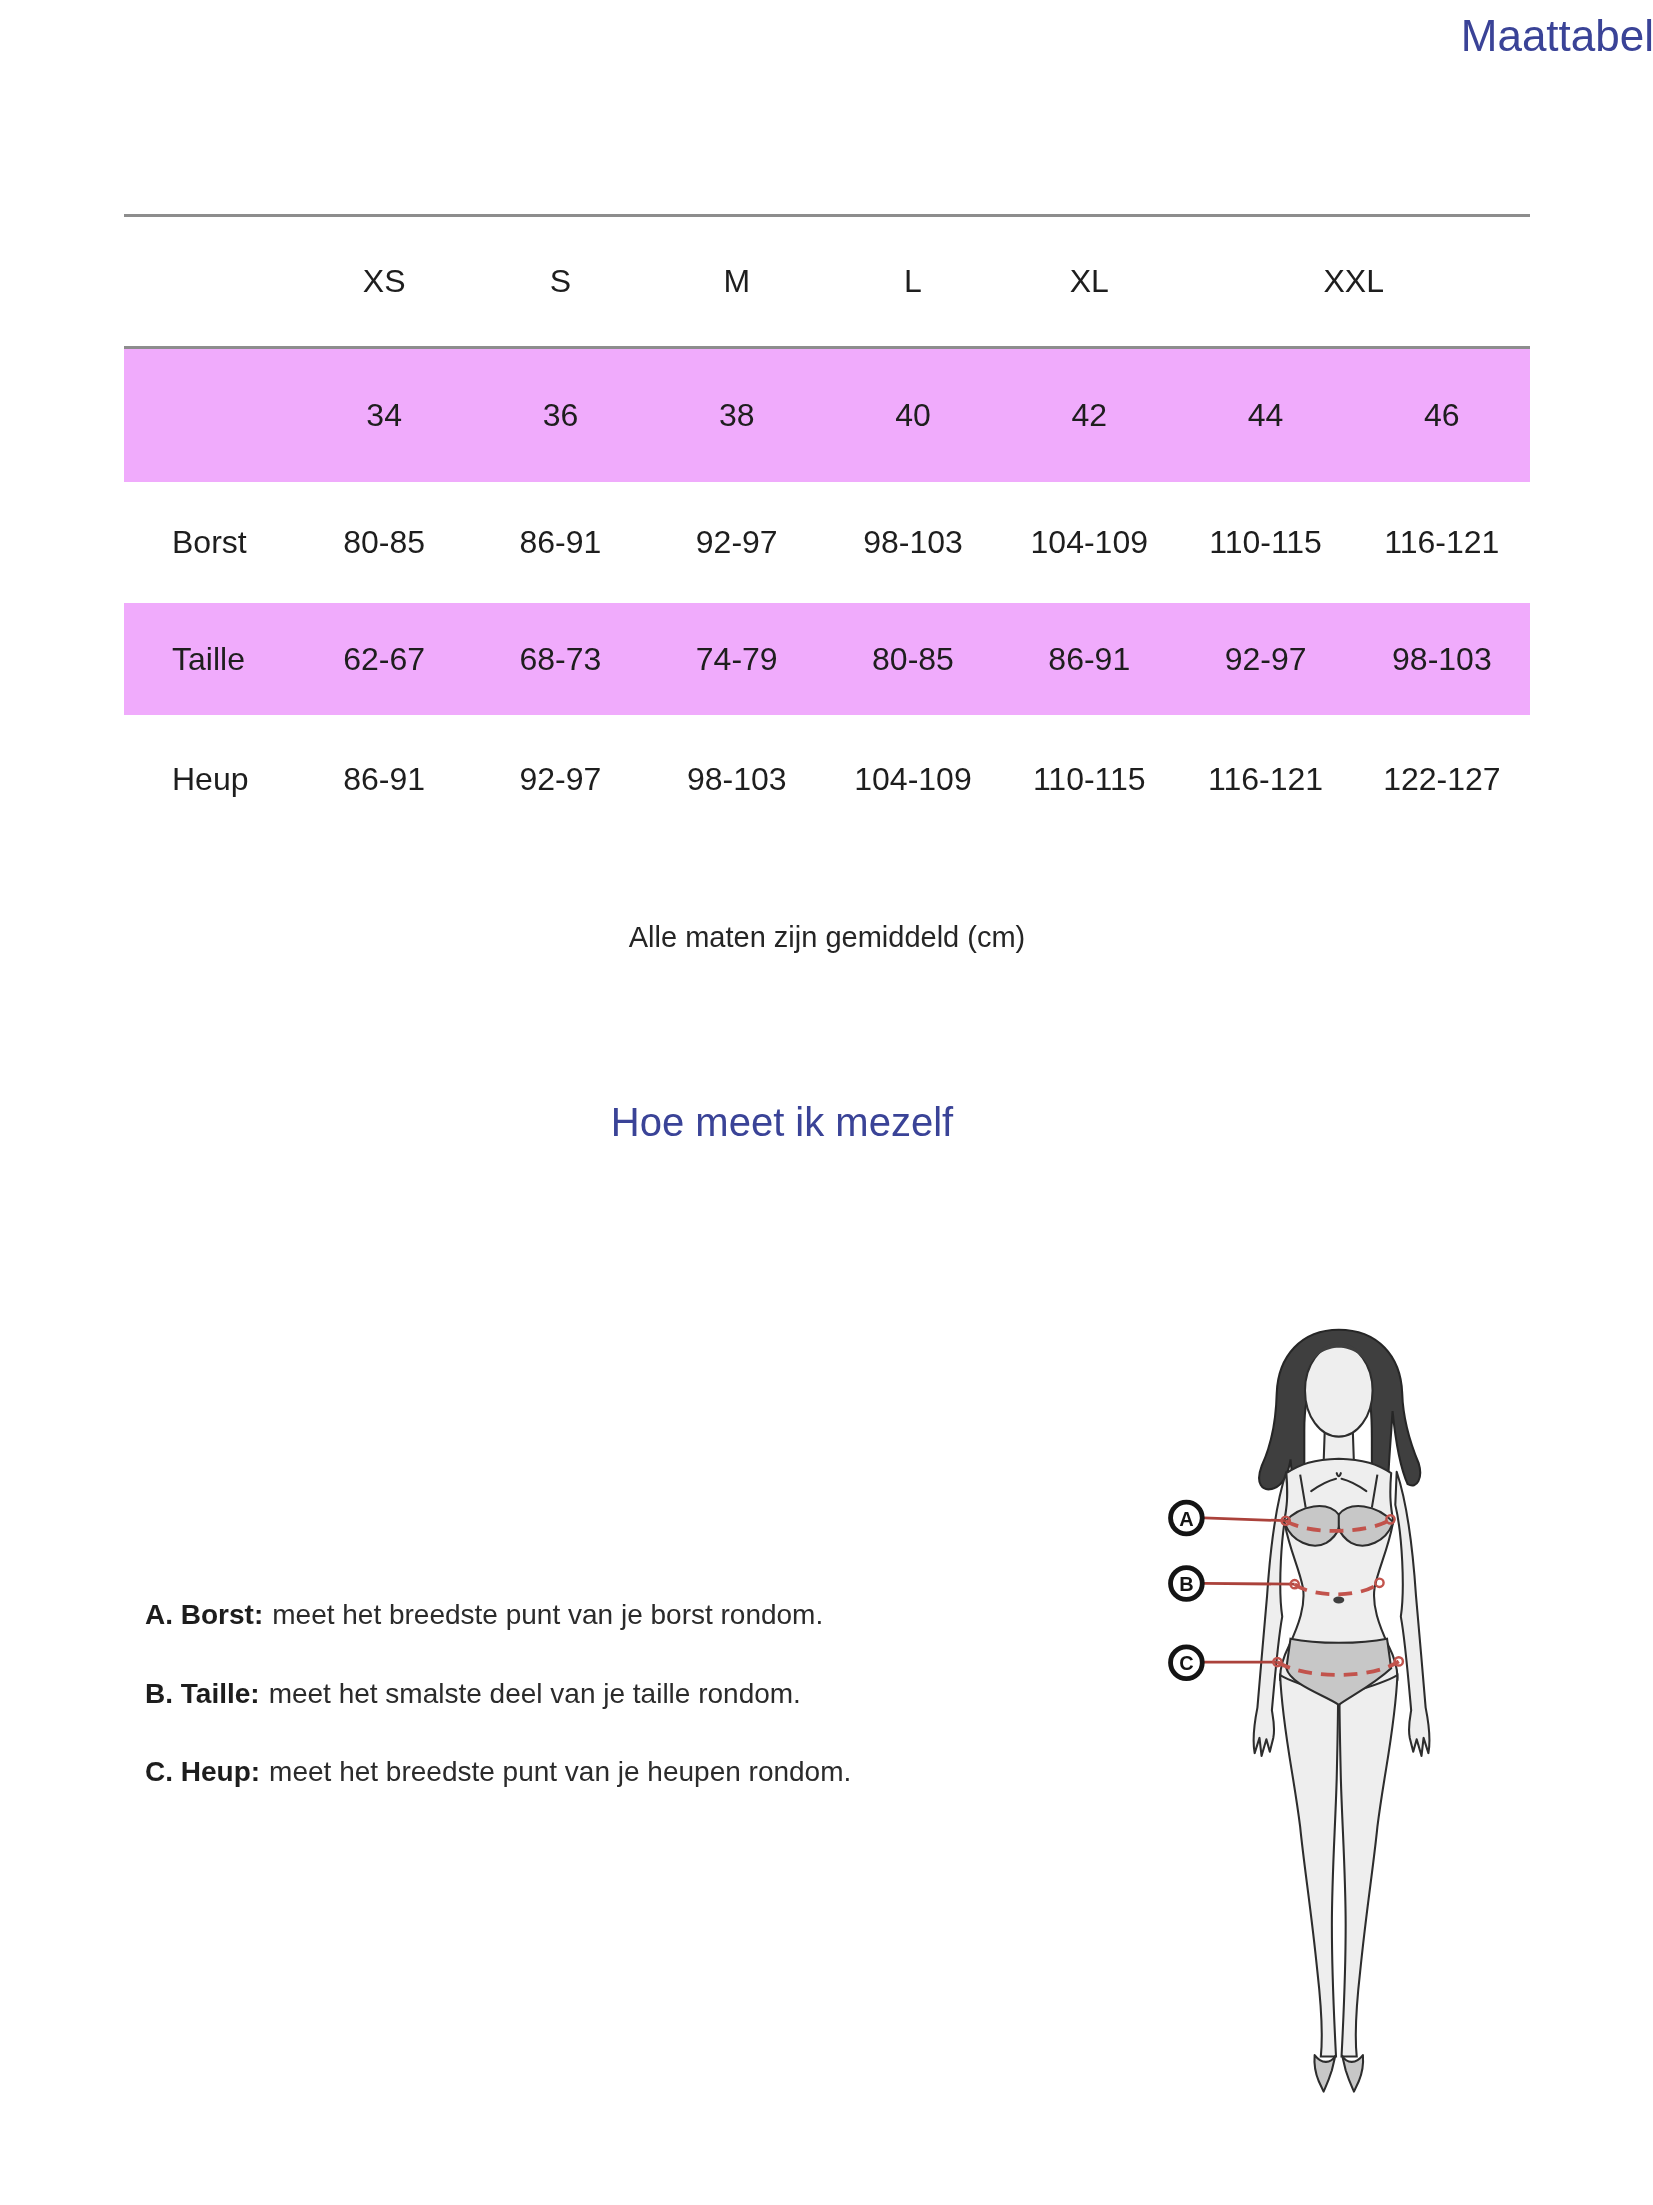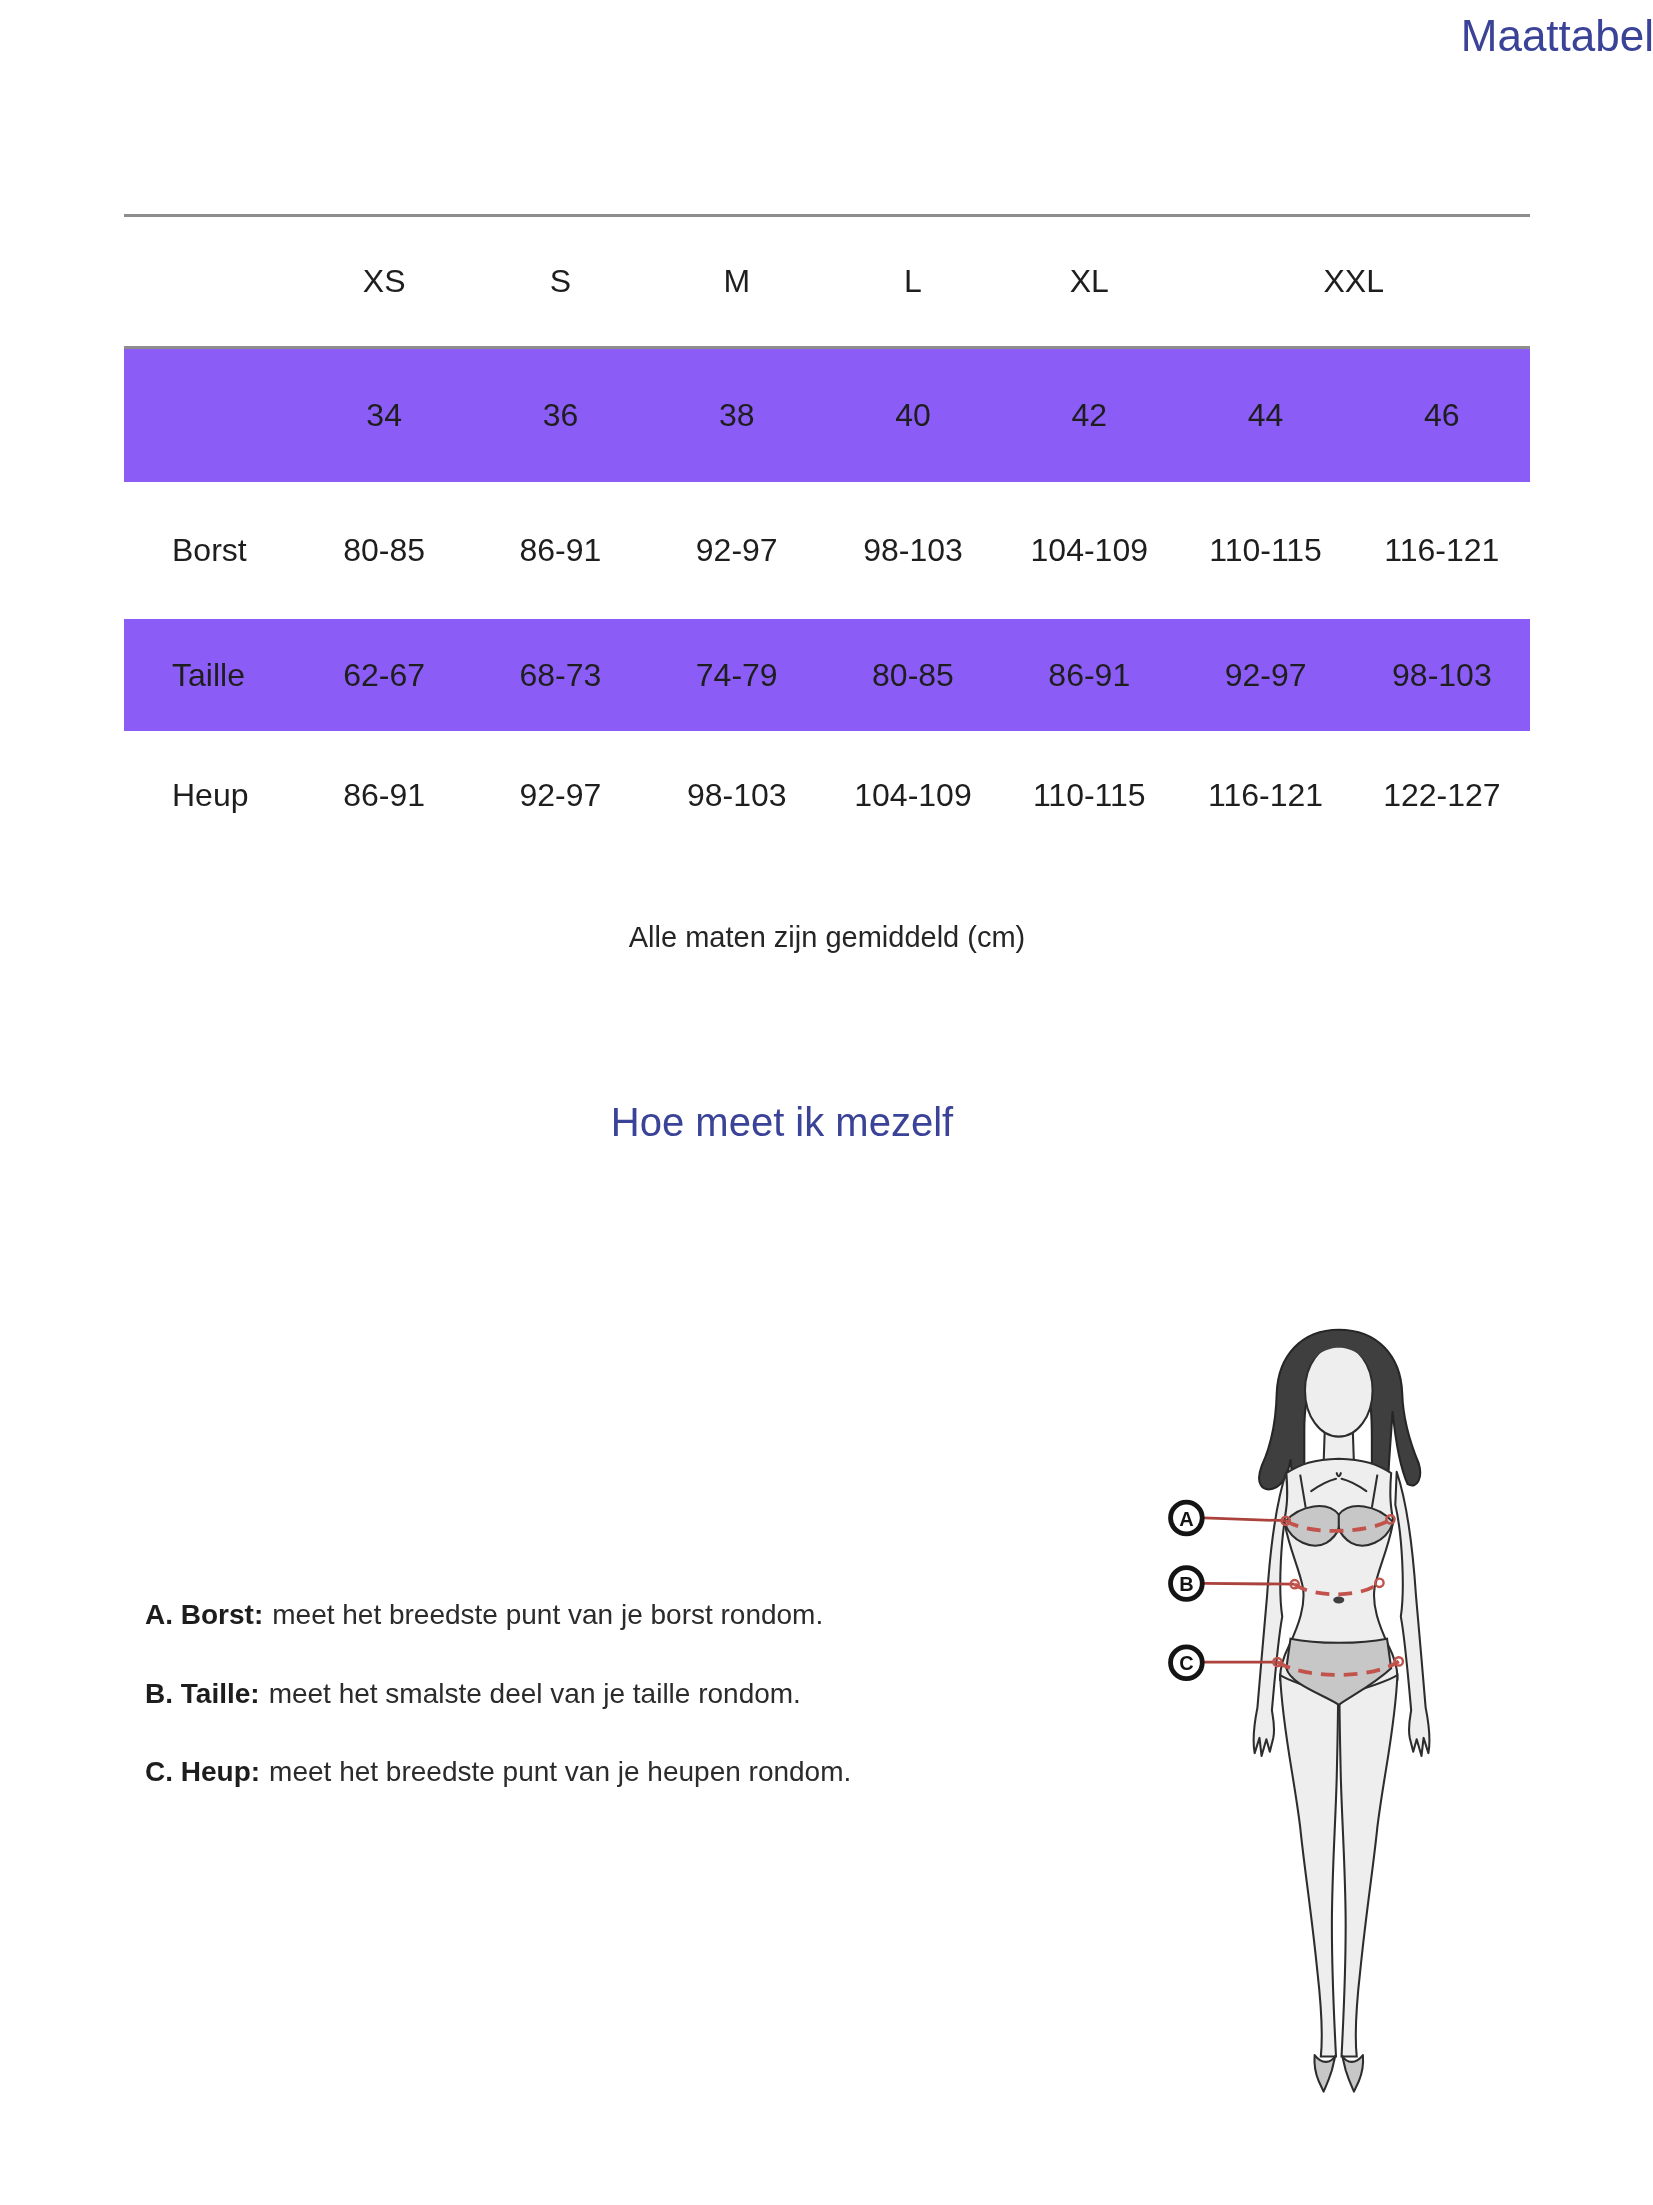--- a/index.html
+++ b/index.html
@@ -20,24 +20,24 @@
     font-size:29px;line-height:1.2;color:#252525;
   }
   .size-table{
     position:absolute;left:124px;top:214px;width:1406px;
   }
   .trow{
     display:grid;grid-template-columns:172px repeat(7,1fr);align-items:center;
   }
   .t-header{height:129px;border-top:3.4px solid #8d8d8d;border-bottom:3.4px solid #8d8d8d;}
   .t-num{height:133px;}
-  .t-borst{height:137px;}
+  .t-borst{height:121px;}
   .t-taille{height:112px;}
   .t-heup{height:129px;}
-  .t-gray{background:#8b5cf6;}
+  .t-gray{background:#f0abfc;}
   .cell{
     text-align:center;font-size:32px;color:#1e1e1e;white-space:nowrap;
   }
   .rowlabel{text-align:left;padding-left:48px;}
   .xxl{grid-column:span 2;}
   .instr{
     position:absolute;left:145px;width:1034px;font-size:28px;line-height:1.2;color:#2b2b2b;
     white-space:nowrap;
   }
   .instr-label{font-weight:700;margin-right:9px;color:#1d1d1d;}

